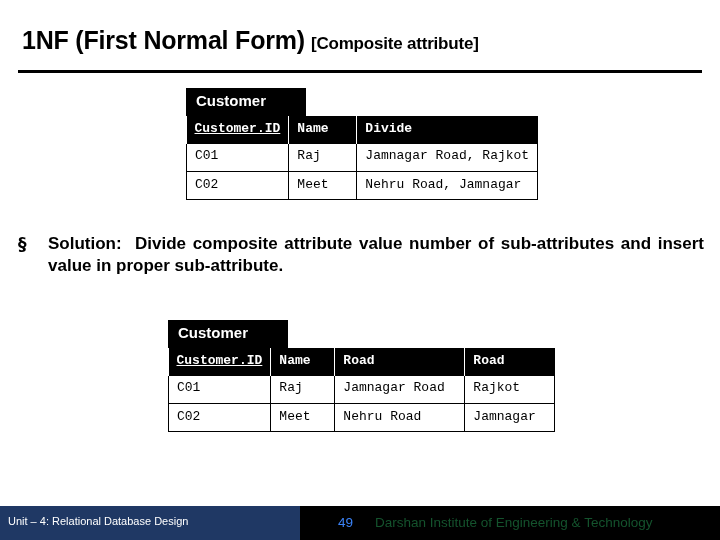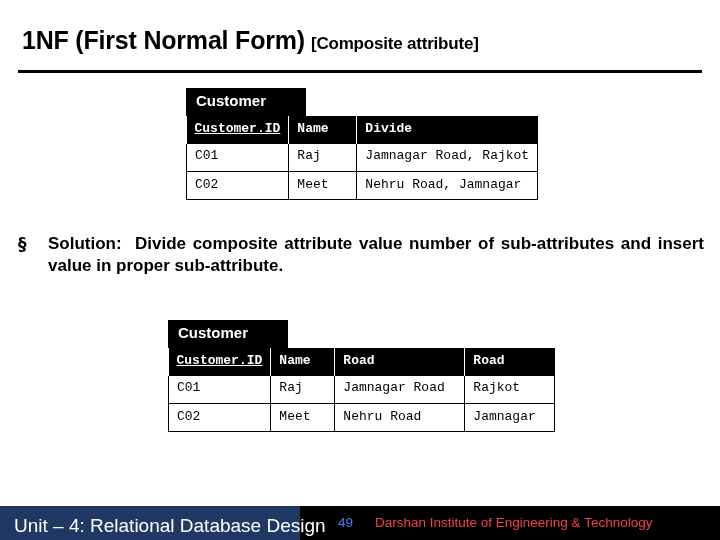--- a/index.html
+++ b/index.html
@@ -156,38 +156,38 @@
   .footer-right {
     position: absolute;
     left: 300px;
     top: 0;
     width: 420px;
     height: 34px;
     background: #000000;
   }
   .footer-unit {
     position: absolute;
-    left: 14px;
+    left: 8px;
     top: 9px;
     color: #ffffff;
-    font-size: 19px;
+    font-size: 11px;
     white-space: nowrap;
   }
   .footer-page {
     position: absolute;
     left: 338px;
     top: 9px;
     color: #3b82f6;
     font-size: 13.5px;
   }
   .footer-inst {
     position: absolute;
     left: 375px;
     top: 9px;
-    color: #ef4444;
+    color: #14532d;
     font-size: 13.5px;
     white-space: nowrap;
   }
 </style>
 </head>
 <body>
 
 <div class="title-area">
   <div class="title-text">
     <span class="title-main">1NF (First Normal Form)</span><span class="title-sub">[Composite attribute]</span>

